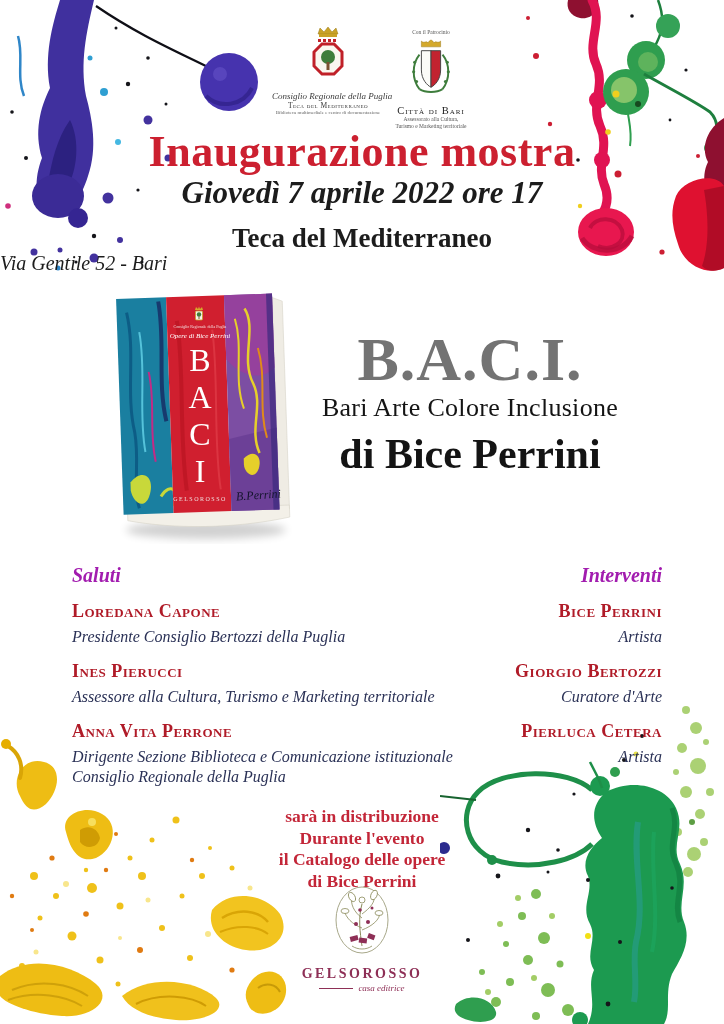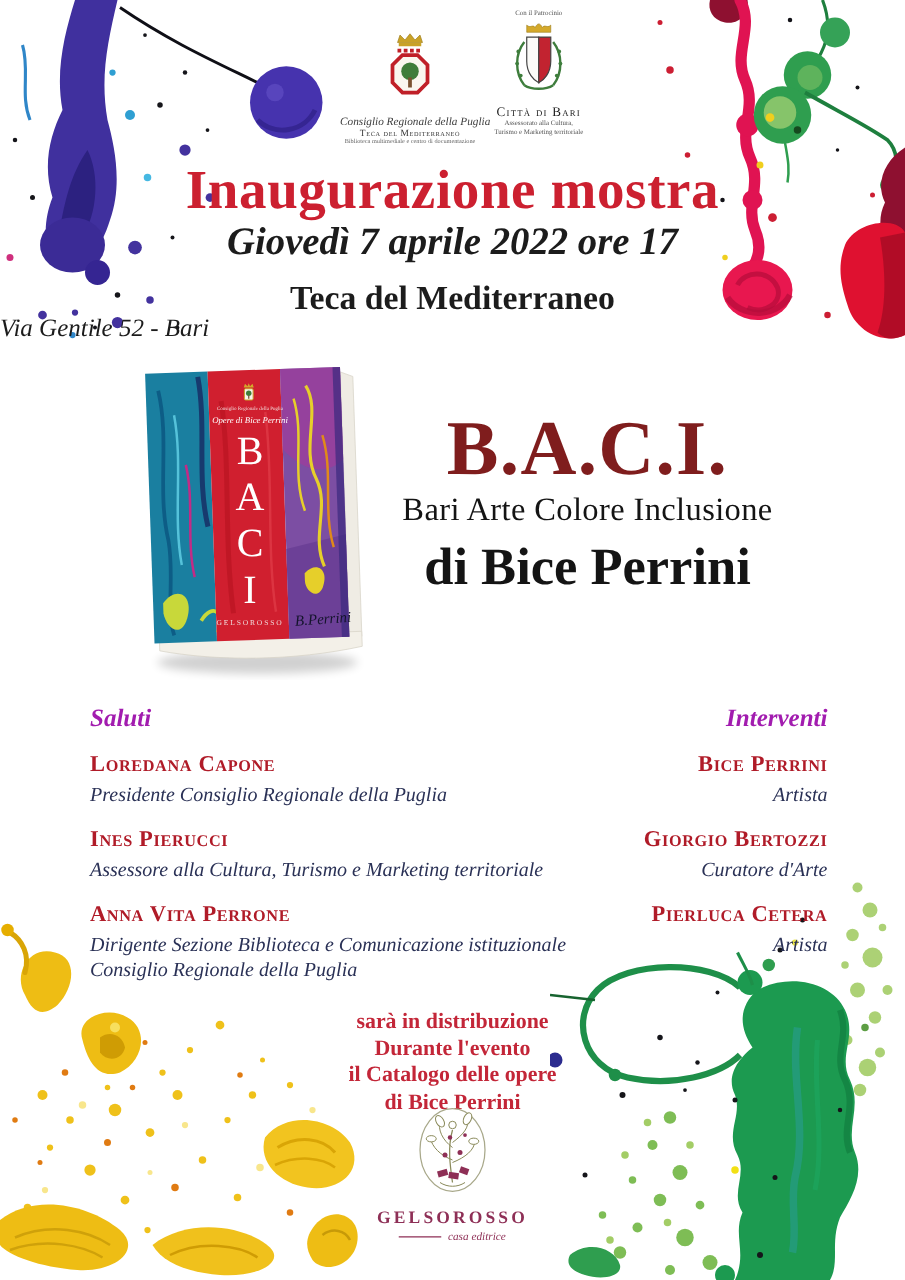--- a/index.html
+++ b/index.html
@@ -3,21 +3,21 @@
 <meta charset="utf-8">
 <style>
   html,body{margin:0;padding:0;background:#ffffff;}
   .poster{position:relative;width:724px;height:1024px;background:#fff;overflow:hidden;
           font-family:"Liberation Serif",serif;margin:0 auto;}
   .decor{position:absolute;z-index:1;pointer-events:none;}
   .content{position:absolute;z-index:2;}
 
   
   .logo-left{left:272px;top:26px;width:112px;text-align:center;}
-  .logo-right{left:388px;top:8px;width:86px;text-align:center;}
+  .logo-right{left:388px;top:29px;width:86px;text-align:center;}
   .ll-cap1{font-size:9px;font-style:italic;color:#3c3c3c;margin-top:3px;white-space:nowrap;}
   .ll-cap2{font-size:7.5px;font-variant:small-caps;letter-spacing:.5px;color:#333;}
   .ll-cap3{font-size:5px;color:#666;}
   .lr-pat{font-size:5.5px;color:#555;margin-bottom:2px;}
   .lr-cap1{font-size:10.5px;font-variant:small-caps;letter-spacing:1px;color:#222;margin-top:2px;}
   .lr-cap23{font-size:5.5px;color:#555;line-height:1.3;}
 
   
   .title{left:0;top:126px;width:100%;text-align:center;font-size:44px;font-weight:bold;
          color:#cc2030;letter-spacing:.5px;}
@@ -31,21 +31,21 @@
   .book .ov{position:absolute;z-index:3;}
   .bk-crest{left:82px;top:16px;}
   .bk-label{left:52px;top:37px;width:76px;text-align:center;font-size:7px;font-style:italic;color:#fff;}
   .bk-caption{left:52px;top:27px;width:76px;text-align:center;font-size:4px;color:#f2dede;}
   .bk-letters{left:52px;top:52px;width:76px;text-align:center;color:#fff;font-size:32px;line-height:37px;}
   .bk-pub{left:52px;top:206px;width:76px;text-align:center;font-size:6px;letter-spacing:1.5px;color:#efdcdc;}
   .bk-sig{left:126px;top:198px;font-size:12px;font-style:italic;color:#14142c;transform:rotate(-4deg);}
 
   
   .exhibit{left:300px;top:328px;width:340px;text-align:center;}
-  .acronym{font-size:62px;font-weight:bold;color:#7f1d1d;line-height:1;letter-spacing:1px;}
+  .acronym{font-size:62px;font-weight:bold;color:#737373;line-height:1;letter-spacing:1px;}
   .subtitle{font-size:26px;color:#141414;margin-top:3px;letter-spacing:.3px;}
   .author{font-size:42px;font-weight:bold;color:#141414;margin-top:7px;}
 
   
   .saluti{left:72px;top:564px;width:410px;}
   .interventi{right:62px;top:564px;width:250px;text-align:right;}
   .col-heading{font-size:20px;font-style:italic;font-weight:bold;color:#a21caf;margin-bottom:8px;}
   .p-name{font-size:18px;font-weight:bold;font-variant:small-caps;letter-spacing:.5px;
           color:#b01b28;margin-top:14px;}
   .p-role{font-size:16px;font-style:italic;color:#2a3156;margin-top:5px;line-height:1.25;}
@@ -376,21 +376,21 @@
   <div class="content exhibit">
     <div class="acronym">B.A.C.I.</div>
     <div class="subtitle">Bari Arte Colore Inclusione</div>
     <div class="author">di Bice Perrini</div>
   </div>
 
   <div class="content saluti">
     <div class="col-heading">Saluti</div>
     <div>
       <div class="p-name">Loredana Capone</div>
-      <div class="p-role">Presidente Consiglio Regionale della Puglia</div>
+      <div class="p-role">Presidente Consiglio Bertozzi della Puglia</div>
     </div>
     <div>
       <div class="p-name">Ines Pierucci</div>
       <div class="p-role">Assessore alla Cultura, Turismo e Marketing territoriale</div>
     </div>
     <div>
       <div class="p-name">Anna Vita Perrone</div>
       <div class="p-role" style="margin-bottom:0;">Dirigente Sezione Biblioteca  e Comunicazione istituzionale</div>
       <div class="p-role" style="margin-top:0;">Consiglio Regionale della Puglia</div>
     </div>

